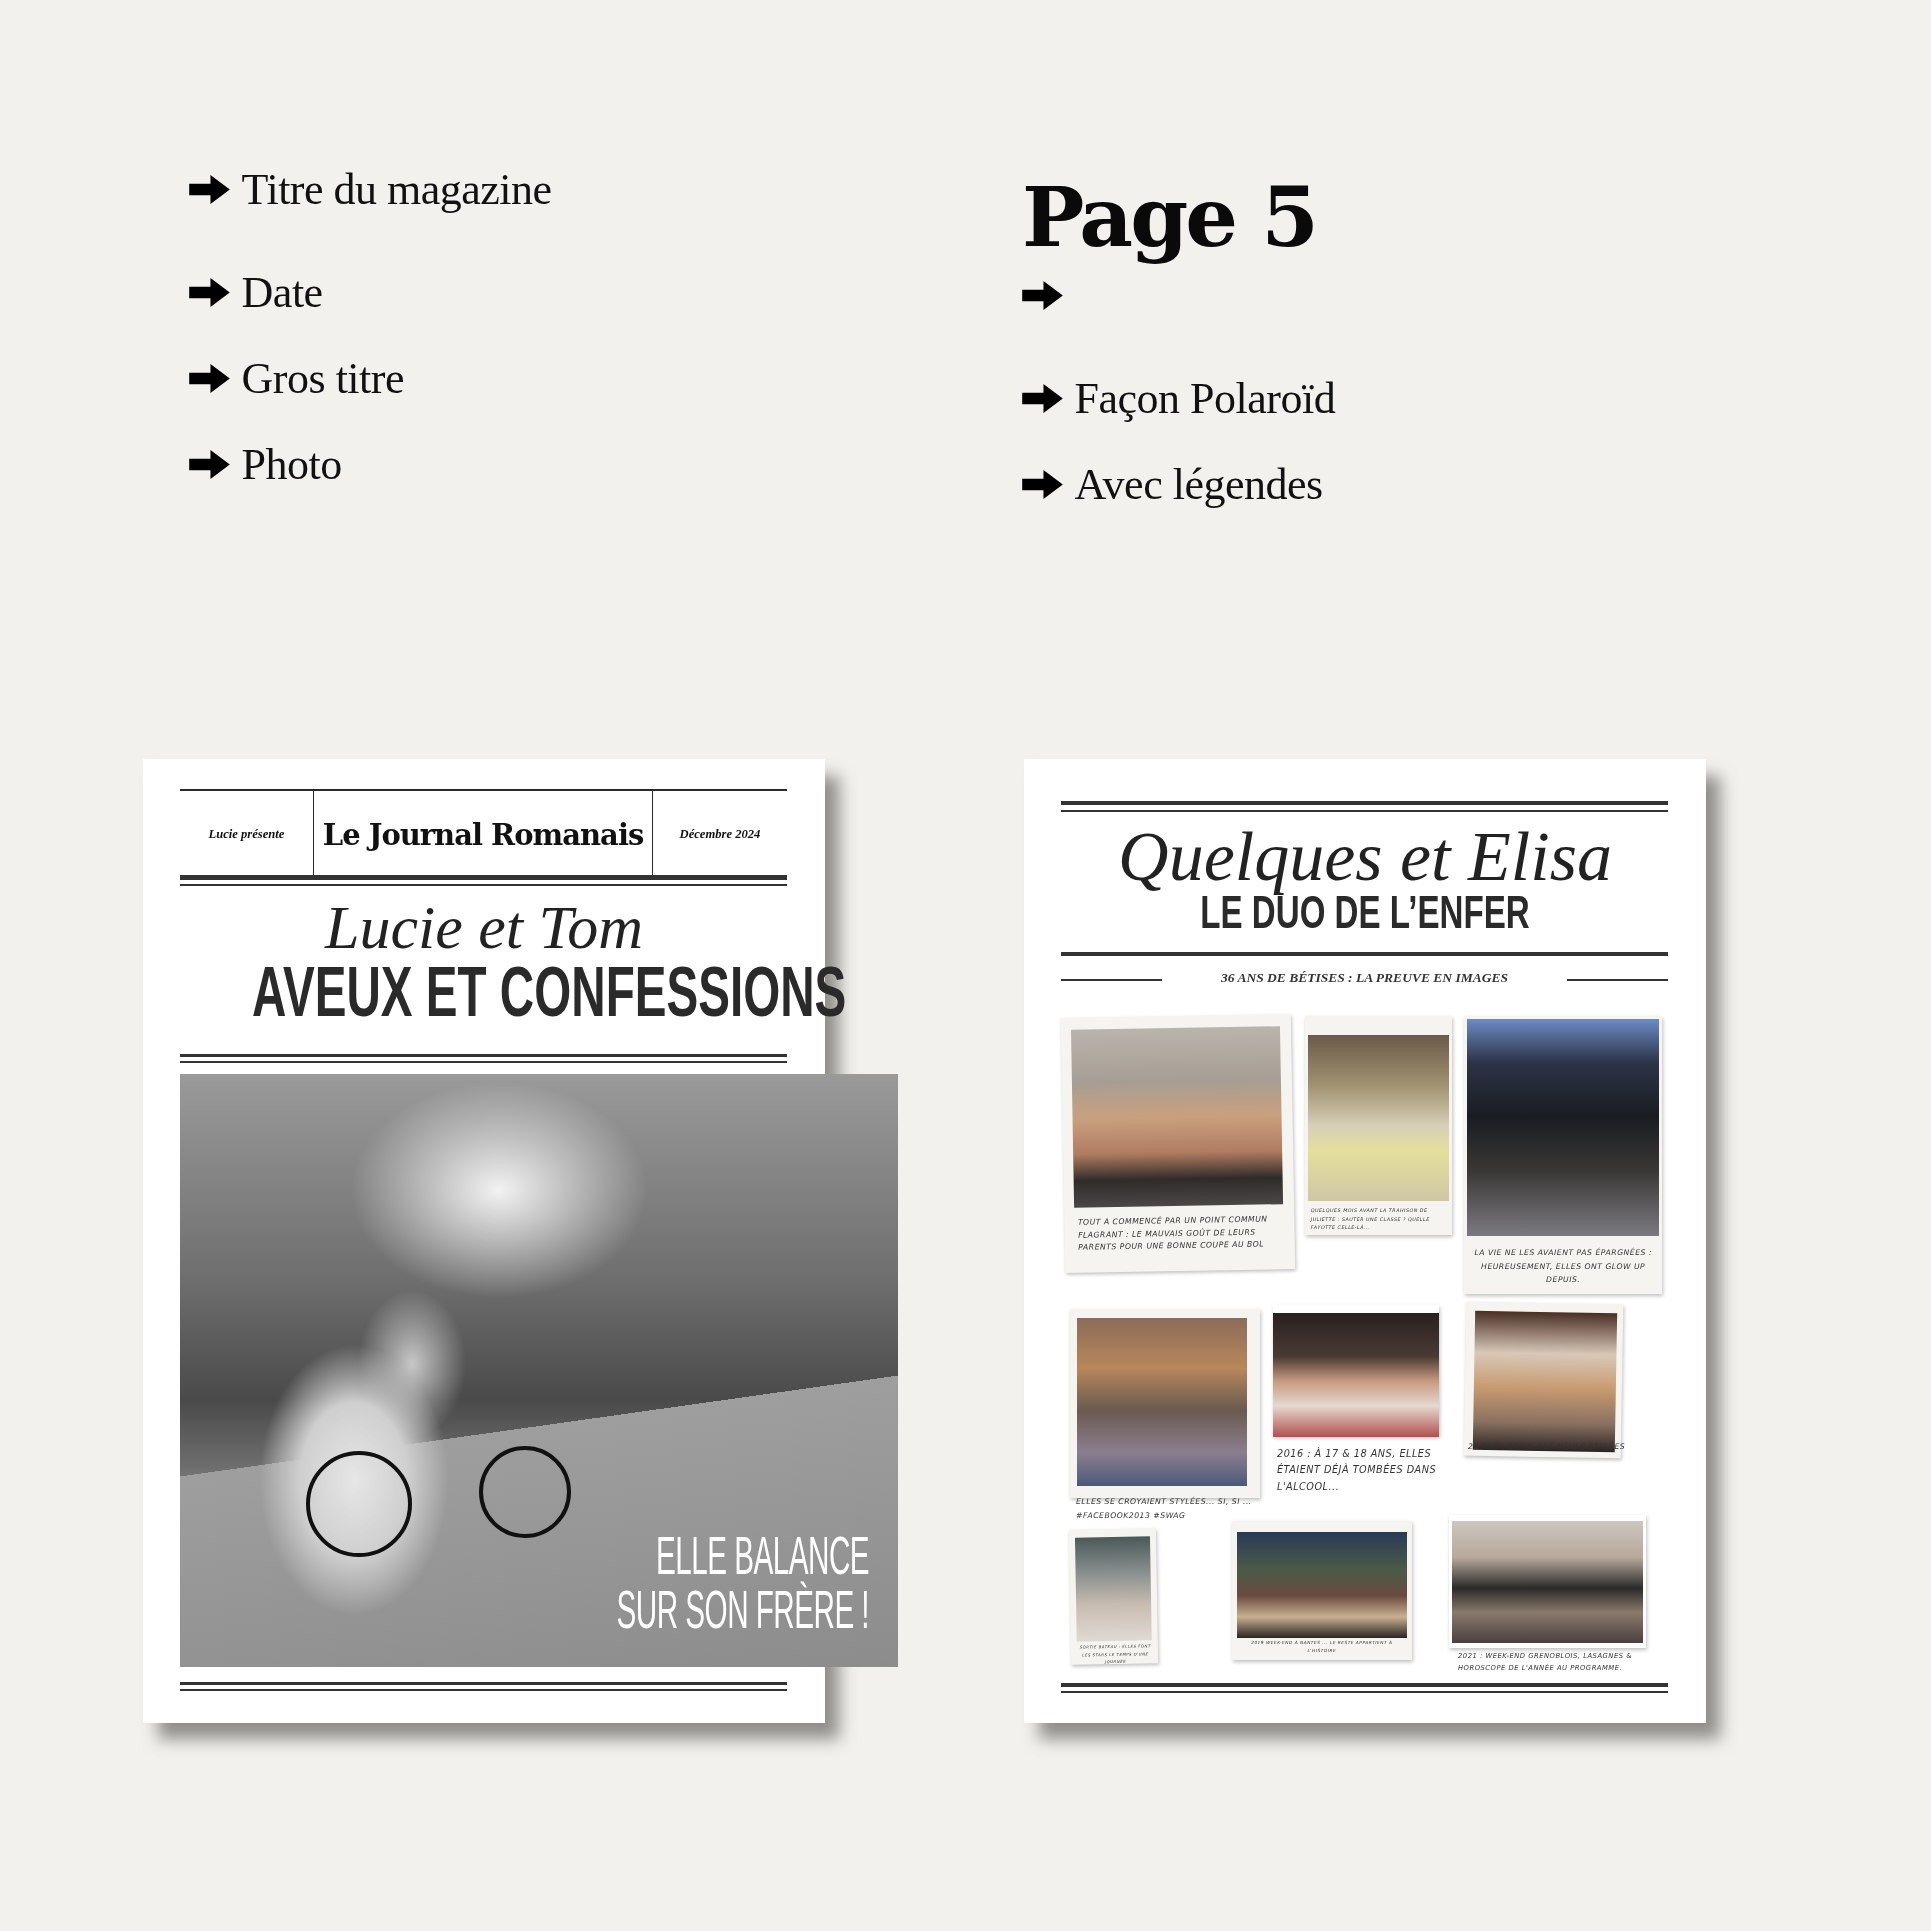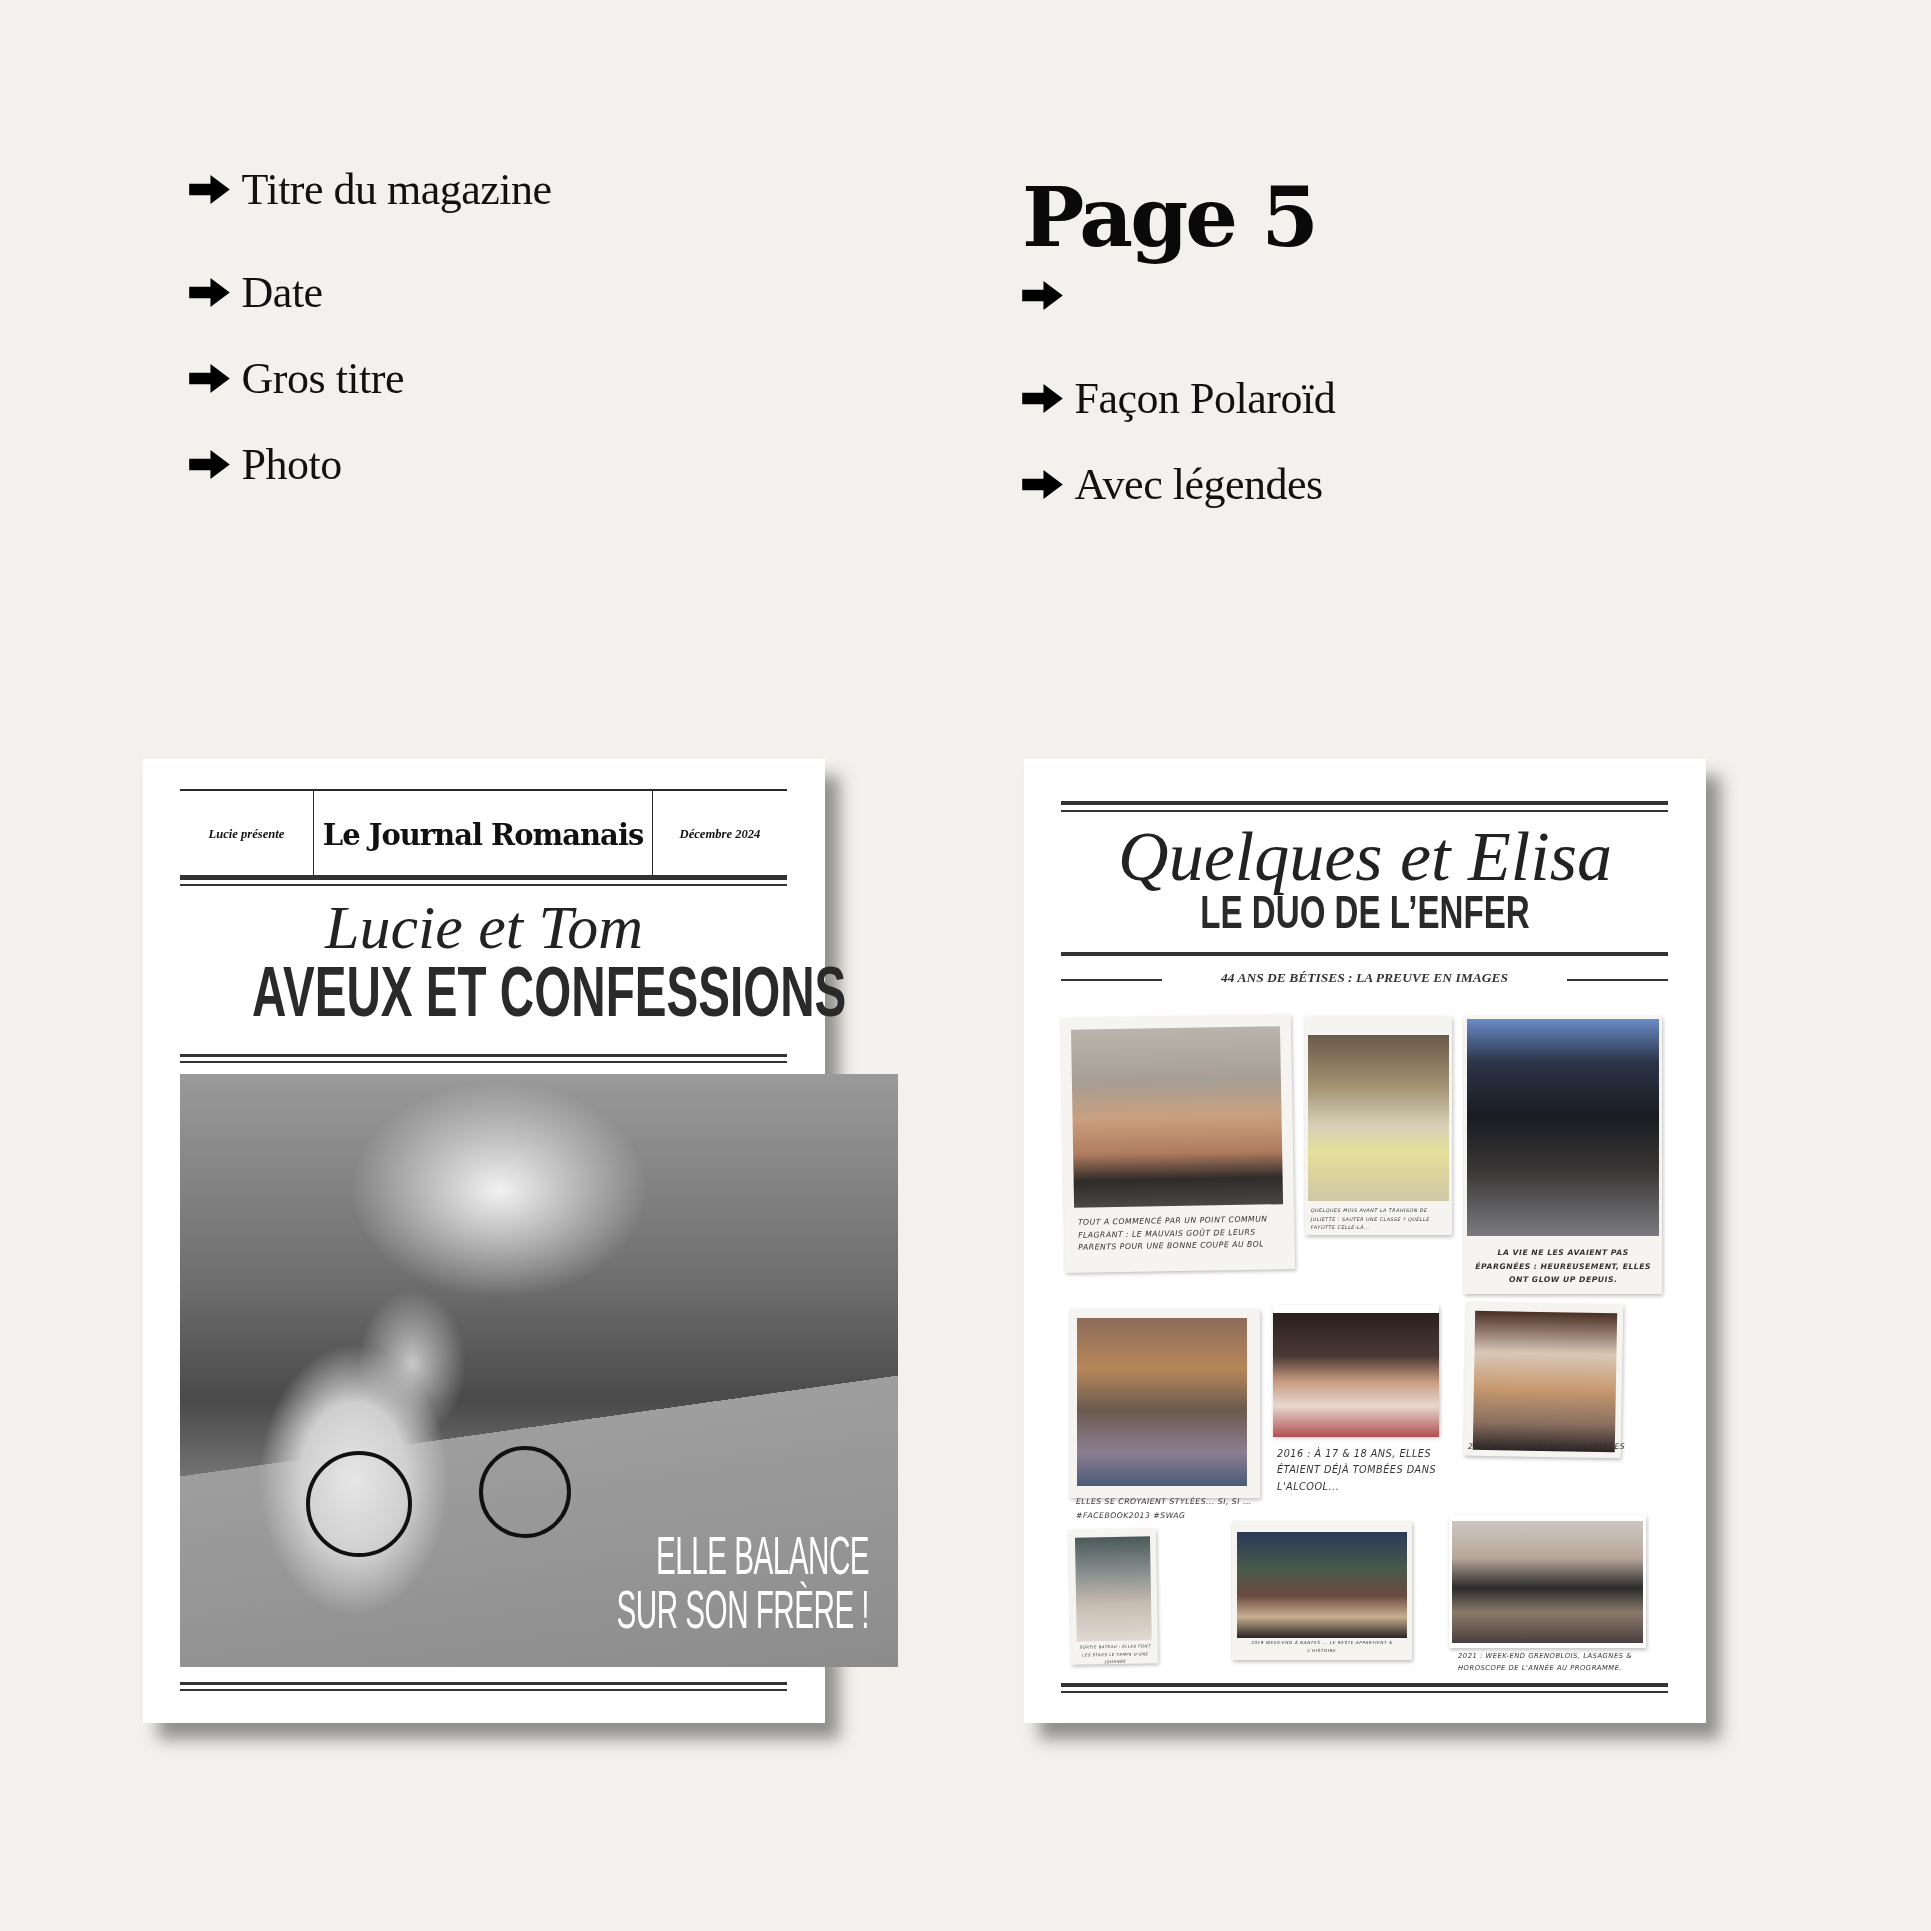--- a/index.html
+++ b/index.html
@@ -189,33 +189,33 @@
 <div class="page p2">
   <div class="rule" style="left:37px;top:42px;width:607px;height:3.9px;"></div>
   <div class="rule" style="left:37px;top:51px;width:607px;height:1.9px;"></div>
 
   <div class="script" style="position:absolute;left:0;top:58px;width:682px;font-size:70px;">Quelques et Elisa</div>
   <div class="condensed" style="position:absolute;left:0;top:126px;width:682px;font-size:46px;transform:scaleX(0.72);">LE DUO DE L’ENFER</div>
 
   <div class="rule" style="left:37px;top:193px;width:607px;height:3.9px;"></div>
   <div class="rule" style="left:37px;top:220px;width:101px;height:1.9px;"></div>
   <div class="rule" style="left:543px;top:220px;width:101px;height:1.9px;"></div>
-  <div style="position:absolute;left:138px;top:211px;width:405px;text-align:center;font-style:italic;font-weight:bold;font-size:13.5px;color:#333;">44 ANS DE BÉTISES : LA PREUVE EN IMAGES</div>
+  <div style="position:absolute;left:138px;top:211px;width:405px;text-align:center;font-style:italic;font-weight:bold;font-size:13.5px;color:#333;">36 ANS DE BÉTISES : LA PREUVE EN IMAGES</div>
 
   <div class="polaroid" style="left:39px;top:257px;width:230px;height:255px;transform:rotate(-1deg);">
     <div class="img" style="left:9.7px;top:11.6px;width:209px;height:178px;background:linear-gradient(180deg,#b9b4ac 0%,#a69e94 30%,#caa07e 50%,#b07c60 70%,#2f2b29 85%,#4b4746 100%);"></div>
     <div class="cap" style="left:13.5px;top:199px;width:203px;font-size:7.7px;line-height:12.6px;">Tout a commencé par un point commun flagrant : le mauvais goût de leurs parents pour une bonne coupe au bol</div>
   </div>
   <div class="polaroid" style="left:281px;top:257px;width:147px;height:219px;">
     <div class="img" style="left:2.9px;top:19.3px;width:141px;height:166px;background:linear-gradient(180deg,#6a5a4a 0%,#a09170 30%,#d8d0b8 55%,#e4df9a 70%,#cfc6a6 100%);"></div>
     <div class="cap" style="left:5.8px;top:191px;width:135px;font-size:4.8px;line-height:8.7px;">Quelques mois avant la trahison de Juliette : sauter une classe ? quelle fayotte celle-là...</div>
   </div>
   <div class="polaroid" style="left:440px;top:257px;width:198px;height:278px;">
     <div class="img" style="left:2.9px;top:2.9px;width:192px;height:217px;background:linear-gradient(180deg,#6b8cc6 0%,#2c3448 20%,#1a1c22 45%,#3a3836 70%,#7b7a80 100%);"></div>
-    <div class="cap" style="left:7.7px;top:230px;width:183px;font-size:7.7px;line-height:13.5px;text-align:center;font-weight:bold;">La vie ne les avaient pas épargnées : heureusement, elles ont glow up depuis.</div>
+    <div class="cap" style="left:7.7px;top:230px;width:183px;font-size:7.7px;line-height:13.5px;text-align:center;">La vie ne les avaient pas épargnées : heureusement, elles ont glow up depuis.</div>
   </div>
 
   <div class="polaroid" style="left:46px;top:550px;width:190px;height:189px;">
     <div class="img" style="left:6.8px;top:8.7px;width:170px;height:168px;background:linear-gradient(180deg,#8c6c5a 0%,#b7875a 30%,#6a5a50 55%,#8c7e90 80%,#4a5a78 100%);"></div>
   </div>
   <div class="cap" style="left:52px;top:736px;width:193px;font-size:7.7px;line-height:13.5px;">Elles se croyaient stylées... si, si ... #facebook2013 #swag</div>
   <div class="polaroid" style="left:249px;top:546px;width:166px;height:131px;background:#fff;">
     <div class="img" style="left:0;top:7.7px;width:166px;height:124px;background:linear-gradient(180deg,#2a2020 0%,#4a3a34 35%,#c89a80 55%,#e6d8d0 75%,#b05050 100%);"></div>
   </div>
   <div class="cap" style="left:253px;top:687px;width:169px;font-size:9.7px;line-height:16.4px;">2016 : à 17 &amp; 18 ans, elles étaient déjà tombées dans l'alcool...</div>

